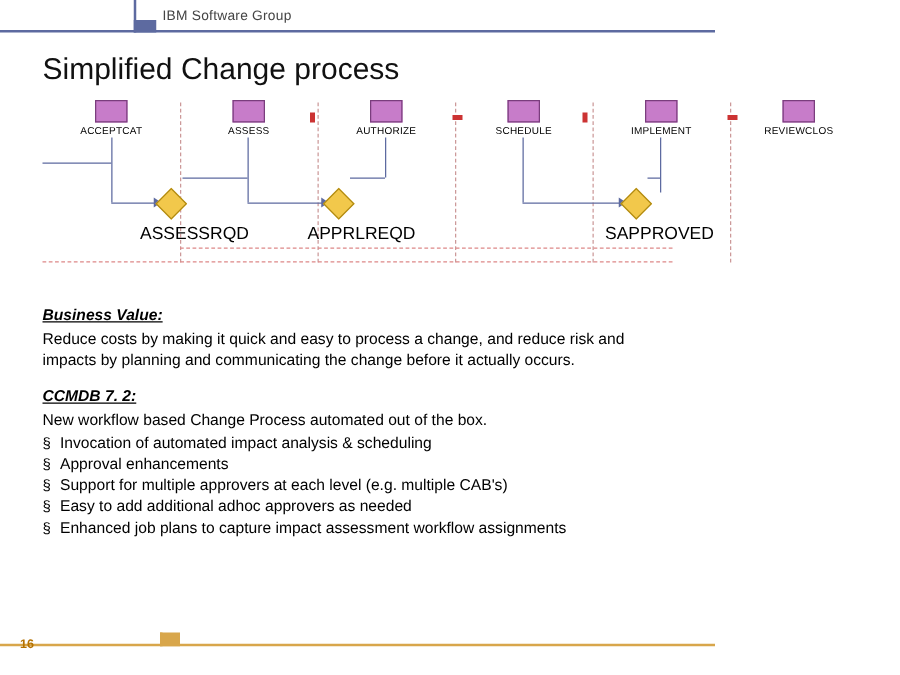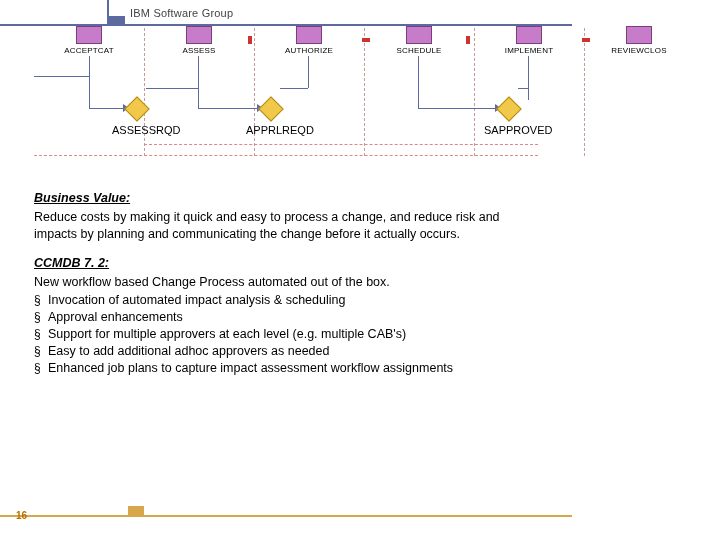--- a/index.html
+++ b/index.html
@@ -13,21 +13,21 @@
   .title { font-size: 24px; font-weight: 400; color: #111; margin: 16px 0 10px 34px; }
 
   .diagram { position: relative; margin: 0 34px; height: 150px; }
   .col { position: absolute; top: 0; width: 94px; text-align: center; }
   .col .rect { width: 26px; height: 18px; margin: 0 auto 2px; background: #c77cc9; border: 1px solid #7a3d7d; }
   .col .lbl { font-size: 8px; letter-spacing: .2px; color: #000; }
   .vsep { position: absolute; top: 2px; bottom: 20px; width: 0; border-left: 1px dashed #c99; }
   .hline { position: absolute; height: 0; border-top: 1px solid #5d6aa0; }
   .vline { position: absolute; width: 0; border-left: 1px solid #5d6aa0; }
   .diamond { position: absolute; width: 18px; height: 18px; background: #f2c84b; border: 1px solid #b08a12; transform: rotate(45deg); }
-  .dlabel { position: absolute; font-size: 11px; color: #000; }
+  .dlabel { position: absolute; font-size: 14px; color: #000; }
   .redtick { position: absolute; width: 4px; height: 8px; background: #c33; }
   .redtickh { position: absolute; height: 4px; width: 8px; background: #c33; }
   .arrowhead { position:absolute; width:0; height:0; border-top:4px solid transparent; border-bottom:4px solid transparent; border-left:6px solid #5d6aa0; }
 
   .body { margin: 14px 34px 0; font-size: 12.5px; line-height: 1.35; }
   .bv-h, .cc-h { font-weight: bold; font-style: italic; text-decoration: underline; }
   .bv-p { margin-top: 2px; }
   .cc-p { margin-top: 2px; }
   .cc { margin-top: 12px; }
   ul.features { list-style: none; margin-top: 2px; }
@@ -45,20 +45,21 @@
 
 <div class="page">
 
   <div class="hdr">
     <div class="hdr-bar"></div>
     <div class="hdr-stub"></div>
     <div class="hdr-blue"></div>
     <div class="hdr-text">IBM Software Group</div>
   </div>
 
+  <div class="title">Simplified Change process</div>
 
   <div class="diagram">
 
     <div class="vsep" style="left:110px"></div>
     <div class="vsep" style="left:220px"></div>
     <div class="vsep" style="left:330px"></div>
     <div class="vsep" style="left:440px"></div>
     <div class="vsep" style="left:550px"></div>
 
     <div class="col" style="left:8px">

